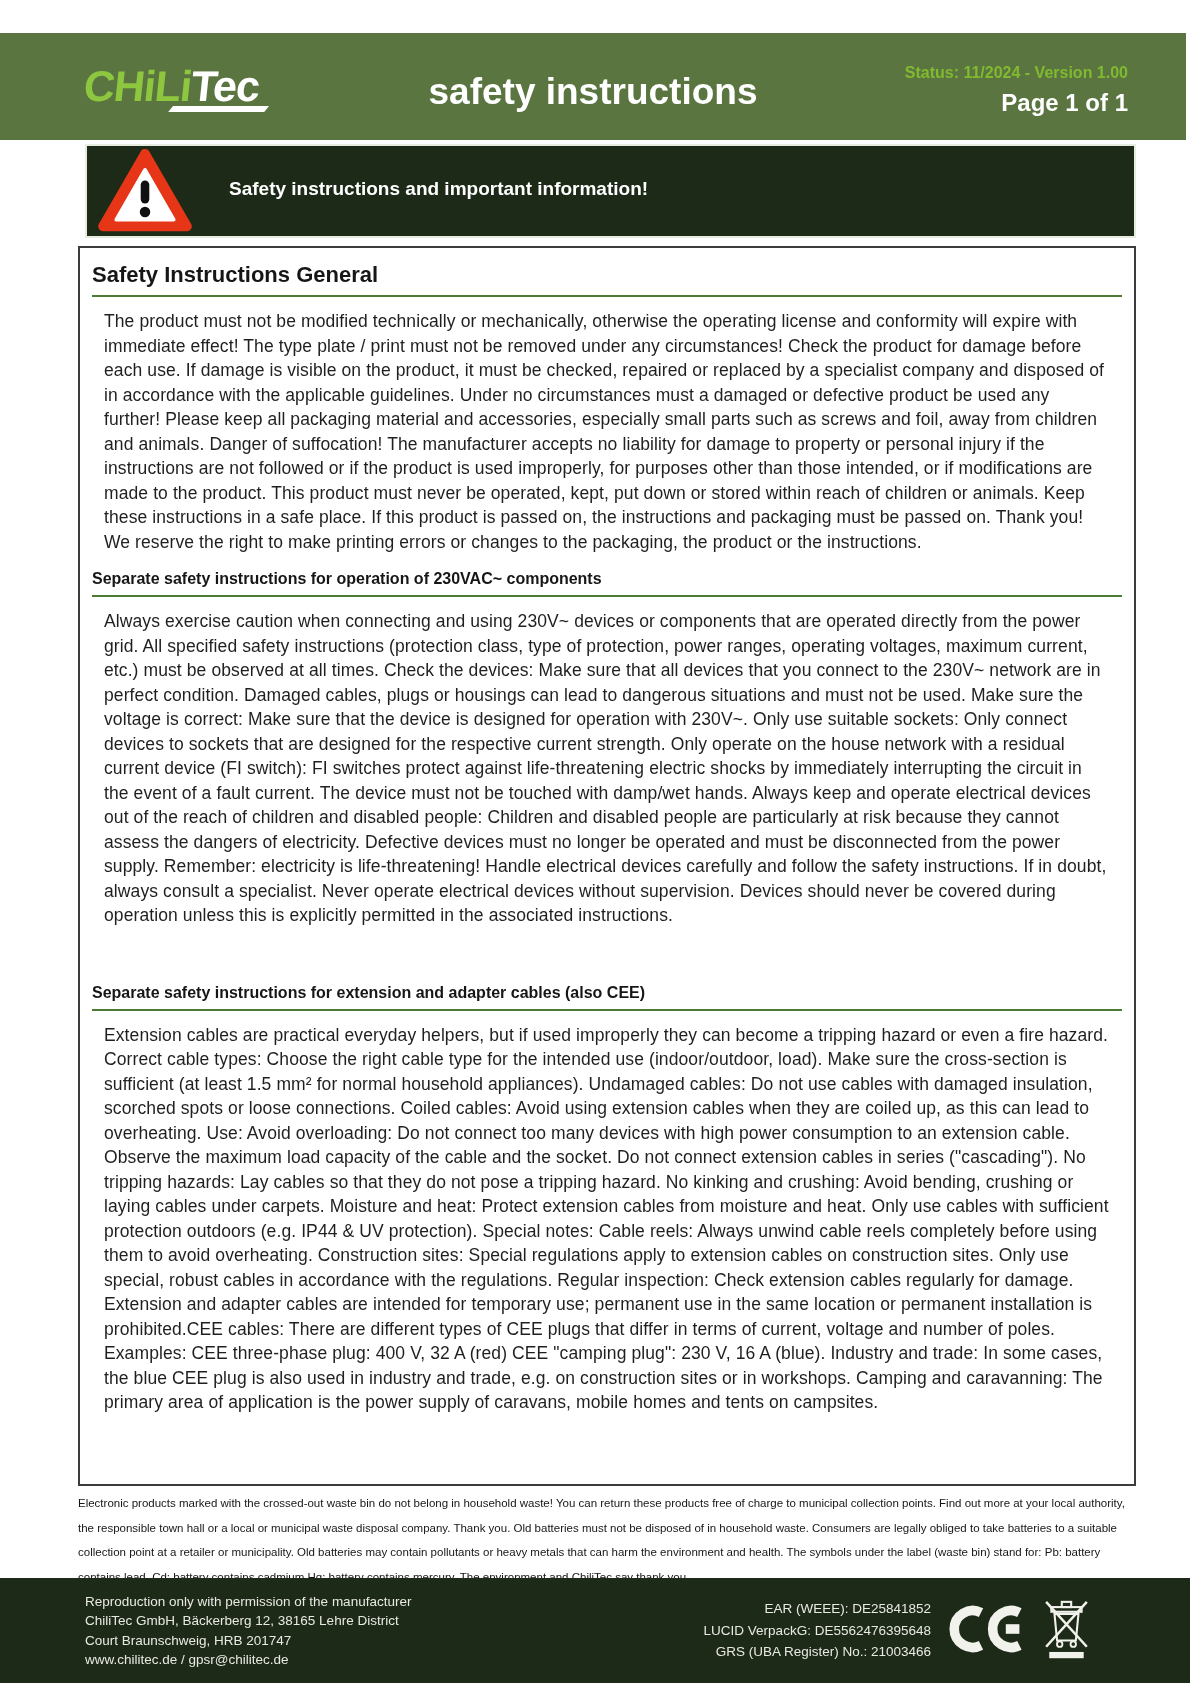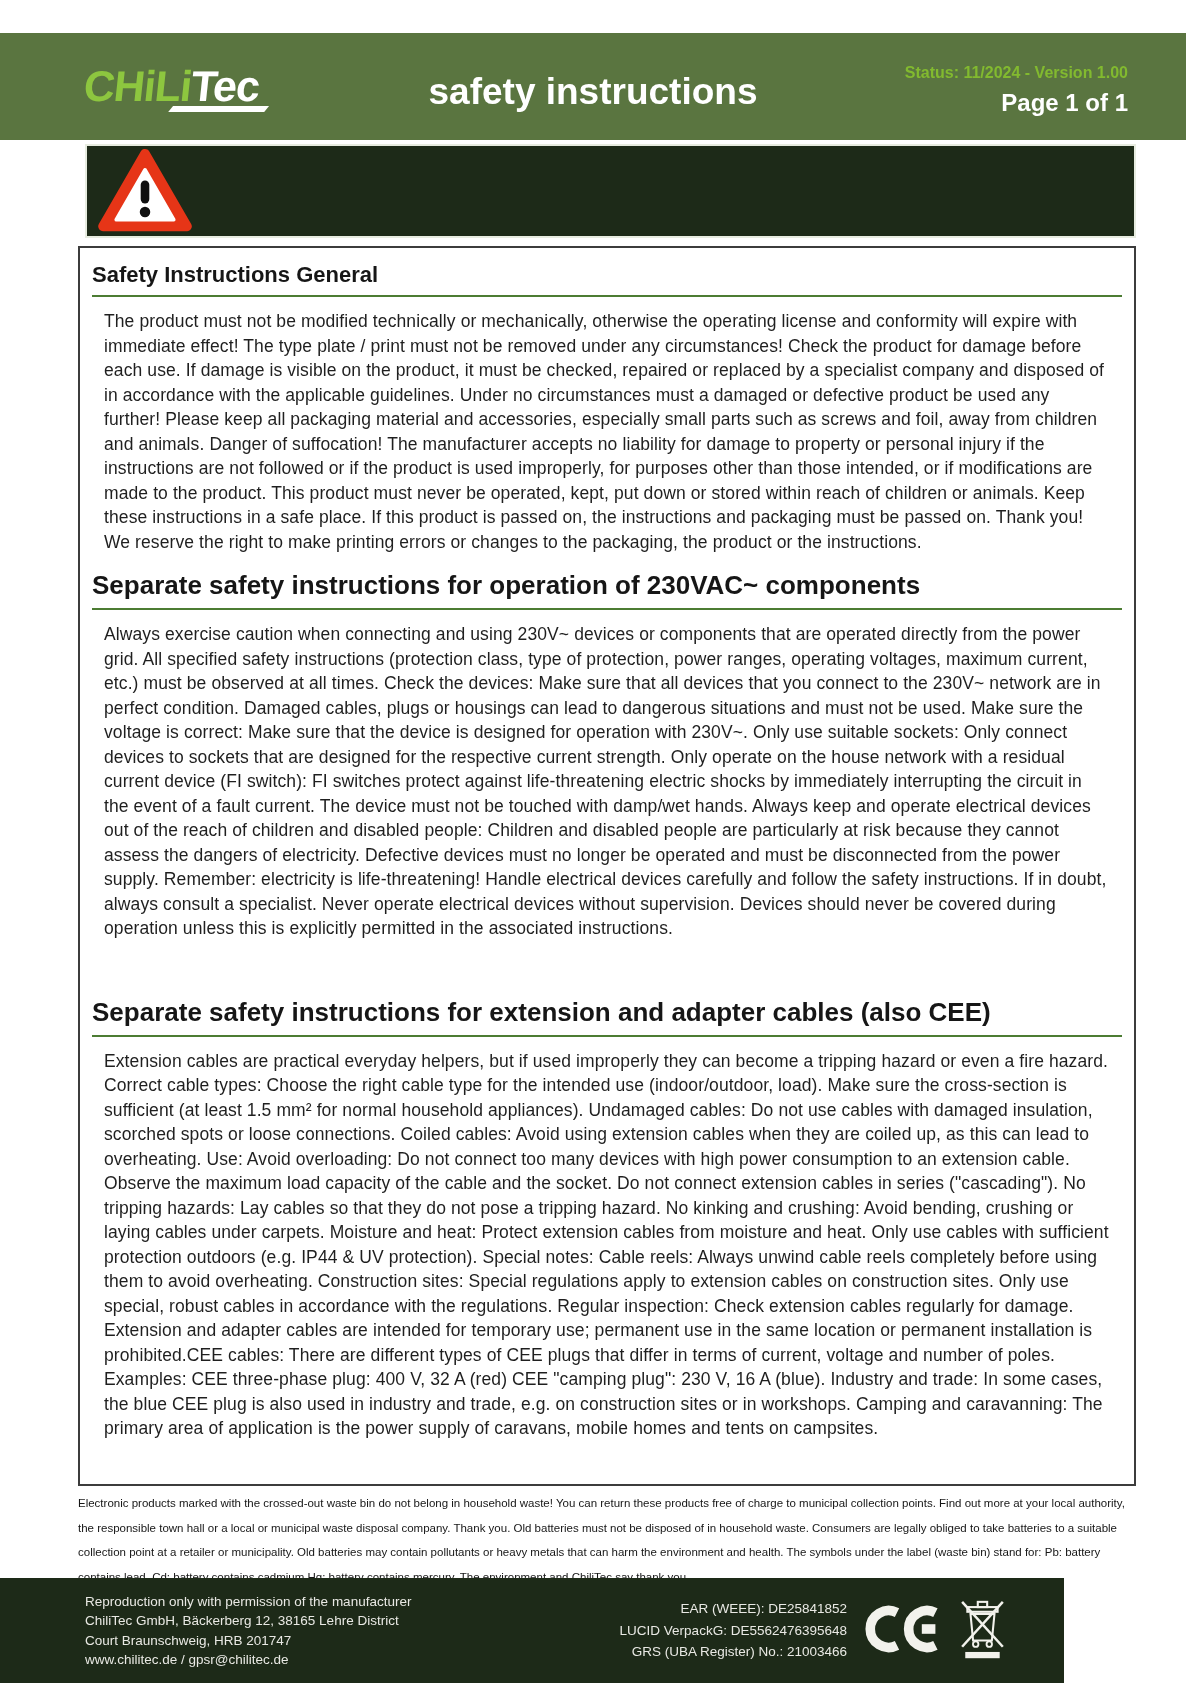--- a/index.html
+++ b/index.html
@@ -56,41 +56,41 @@
   .warning-body { font-size:17.5px; line-height:22px; }
 
   
   .content-box {
     position:absolute; top:246px; left:78px; width:1058px; height:1240px;
     box-sizing:border-box; background:#ffffff;
     border:2px solid #3c3c3c;
     padding:10px 12px 0 12px;
   }
   .h-main { margin:4px 0 0 0; font-size:22px; font-weight:bold; color:#161616; }
-  .h-sub  { margin:0; font-size:26px; font-weight:bold; color:#161616; }
+  .h-sub  { margin:0; font-size:16px; font-weight:bold; color:#161616; }
   .rule { border:0; border-top:2px solid var(--rule-green,#4c7c33); margin:7px 0 9px 0; }
   .content-box p {
     margin:12px; font-size:17.5px; line-height:24.5px; color:#1f1f1f;
     letter-spacing:0.1px;
   }
   .sec-2 .h-sub { margin-top:16px; }
   .sec-3 .h-sub { margin-top:56px; }
 
   
   .smallprint {
     position:absolute; top:1491px; left:78px; width:1060px;
     font-size:11.5px; line-height:24.5px; color:#161616;
   }
 
   
   .footer {
-    position:absolute; top:1578px; left:0; width:1064px; height:105px;
+    position:absolute; top:1578px; left:0; width:1190px; height:105px;
     background:var(--dark-green,#1d2a18);
     display:flex; justify-content:space-between; align-items:center;
-    box-sizing:border-box; padding-left:85px; padding-right:57px;
+    box-sizing:border-box; padding-left:85px; padding-right:99px;
   }
   .footer-left { color:#e9e9e4; font-size:13.5px; line-height:19.5px; }
   .footer-right { display:flex; align-items:center; gap:18px; }
   .footer-reg { color:#e9e9e4; font-size:13.5px; line-height:21.5px; text-align:right; }
   .footer-icons { display:flex; align-items:center; gap:14px; }
 </style>
 </head>
 <body style="--band-green: #5a7540; --logo-green: #8dc63f; --status-green: #82ba2f; --dark-green: #1d2a18; --rule-green: #4c7c33; --warning-red: #e63517;">
 
 <div class="page">
@@ -112,20 +112,21 @@
   <div class="warning-box">
     <div class="warning-icon-wrap">
       <svg width="96" height="86" viewBox="0 0 100 90" aria-hidden="true">
         <path d="M50,6 L94,82 L6,82 Z" fill="#e63517" stroke="#e63517" stroke-width="10" stroke-linejoin="round"></path>
         <path d="M50,23 L80,75 L20,75 Z" fill="#ffffff" stroke="#ffffff" stroke-width="4" stroke-linejoin="round"></path>
         <rect x="45.5" y="34" width="9" height="24" rx="4.5" fill="#101010"></rect>
         <circle cx="50" cy="67" r="5.5" fill="#101010"></circle>
       </svg>
     </div>
     <div class="warning-text">
+      <div class="warning-title">Safety instructions and important information!</div>
     </div>
   </div>
 
   <div class="content-box">
     <section class="sec-1">
       <h2 class="h-main">Safety Instructions General</h2>
       <hr class="rule">
       <p>The product must not be modified technically or mechanically, otherwise the operating license and conformity will expire with immediate effect! The type plate / print must not be removed under any circumstances! Check the product for damage before each use. If damage is visible on the product, it must be checked, repaired or replaced by a specialist company and disposed of in accordance with the applicable guidelines. Under no circumstances must a damaged or defective product be used any further! Please keep all packaging material and accessories, especially small parts such as screws and foil, away from children and animals. Danger of suffocation! The manufacturer accepts no liability for damage to property or personal injury if the instructions are not followed or if the product is used improperly, for purposes other than those intended, or if modifications are made to the product. This product must never be operated, kept, put down or stored within reach of children or animals. Keep these instructions in a safe place. If this product is passed on, the instructions and packaging must be passed on. Thank you! We reserve the right to make printing errors or changes to the packaging, the product or the instructions.</p>
     </section>
 

